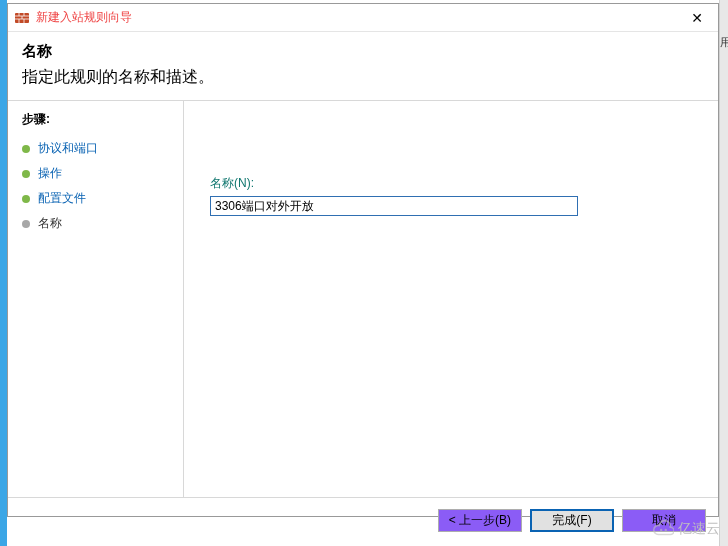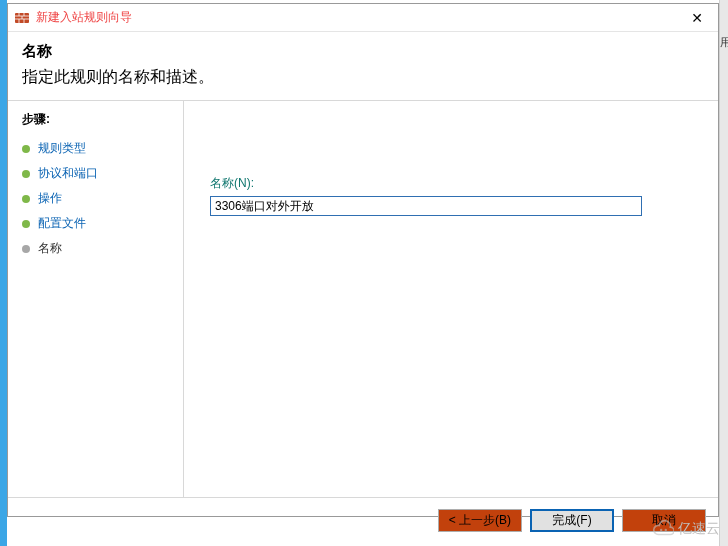--- a/index.html
+++ b/index.html
@@ -82,21 +82,21 @@
   .sidebar li a { color: #0a63b3; text-decoration: none; font-size: 12px; }
   .sidebar li.current .dot { background: #a7a7a7; }
   .sidebar li.current span.label { color: #333; font-size: 12px; }
   .main {
     flex: 1;
     padding: 74px 28px 10px 26px;
   }
   .field { margin-bottom: 14px; }
   .field label { display: block; margin-bottom: 4px; font-size: 12px; color: #0f766e; }
   .field input[type=text] {
-    width: 432px; height: 20px;
+    width: 368px; height: 20px;
     border: 1px solid #2f6fb2;
     padding: 1px 4px;
     font-family: inherit; font-size: 12px;
     outline: none;
   }
   .field textarea {
     width: 432px; height: 108px;
     border: 1px solid #777;
     padding: 2px 4px;
     font-family: inherit; font-size: 12px;
@@ -107,21 +107,21 @@
     border-top: 1px solid #d8d8d8;
     display: flex; align-items: center; justify-content: flex-end;
     padding: 0 12px;
     gap: 8px;
   }
   .footer button {
     height: 23px;
     min-width: 84px;
     padding: 0 10px;
     font-family: inherit; font-size: 12px;
-    background: #c2410c;
+    background: #8b5cf6;
     border: 1px solid #adadad;
     cursor: pointer;
   }
   .footer button.primary {
     border: 2px solid #0a63b3;
     background: #e1e1e1;
   }
   .watermark {
     position: absolute;
     right: 8px; bottom: 6px;
@@ -164,24 +164,20 @@
     <h1>名称</h1>
     <p>指定此规则的名称和描述。</p>
   </div>
 
   <div class="body">
     <nav class="sidebar">
       <div class="steps-title">步骤:</div>
       <ul>
         <li>
           <span class="dot"></span>
-          <a href="#">规则类型</a>
-        </li>
-        <li>
-          <span class="dot"></span>
           <a href="#">协议和端口</a>
         </li>
         <li>
           <span class="dot"></span>
           <a href="#">操作</a>
         </li>
         <li>
           <span class="dot"></span>
           <a href="#">配置文件</a>
         </li>

